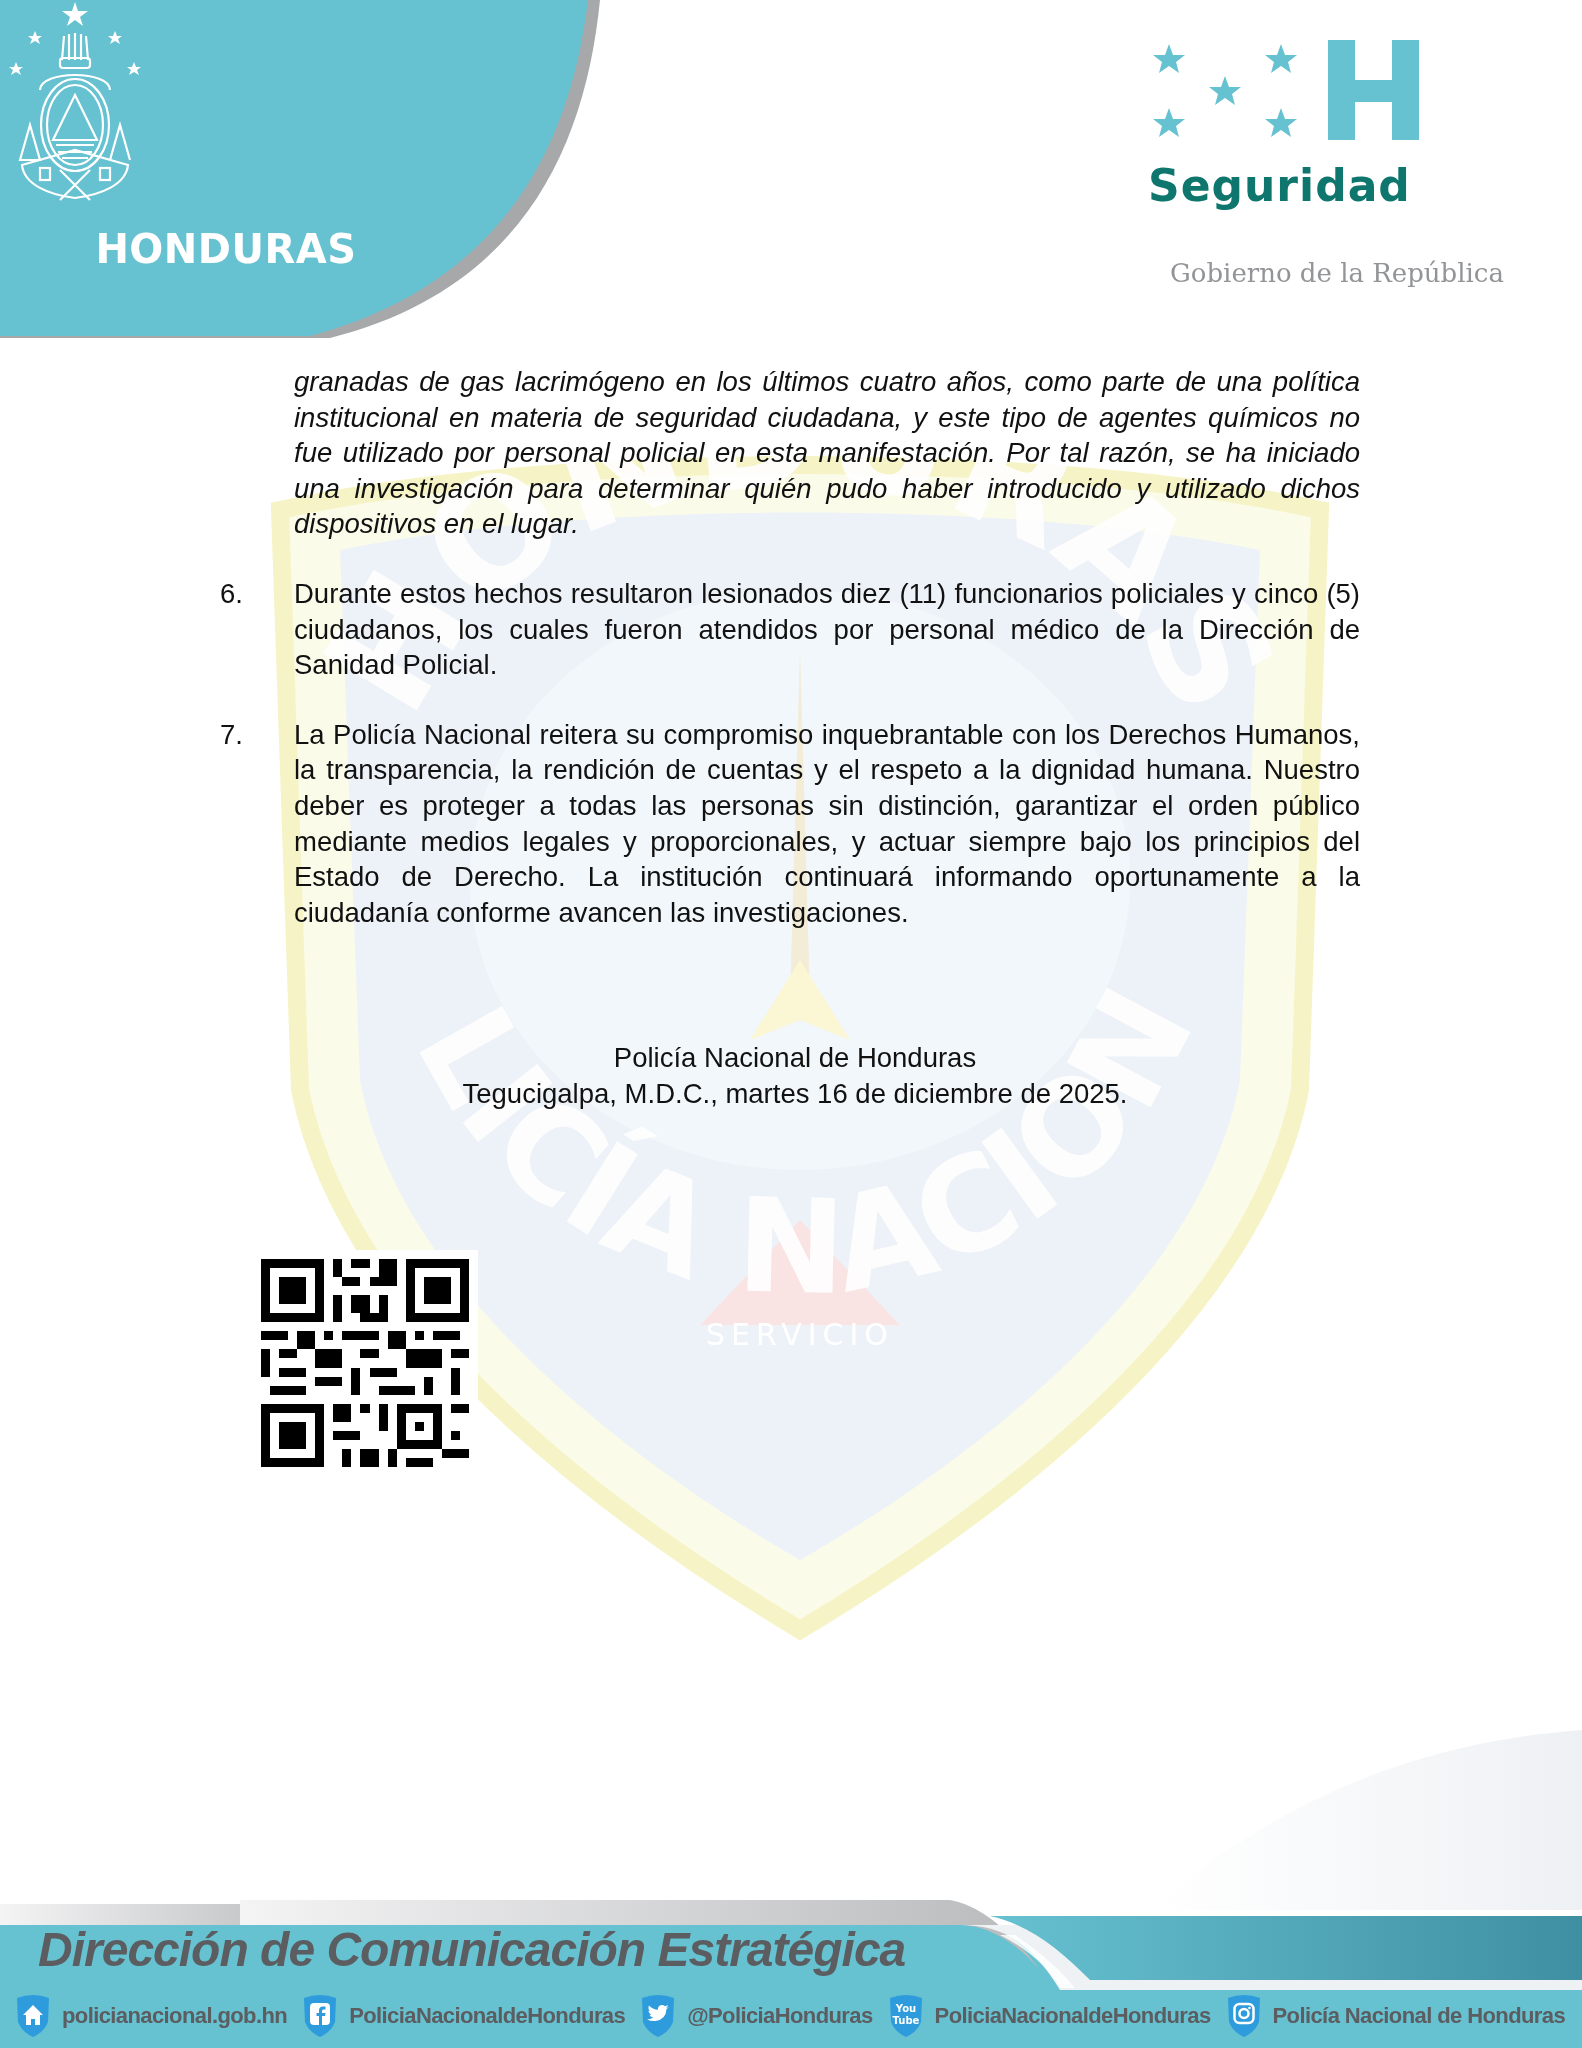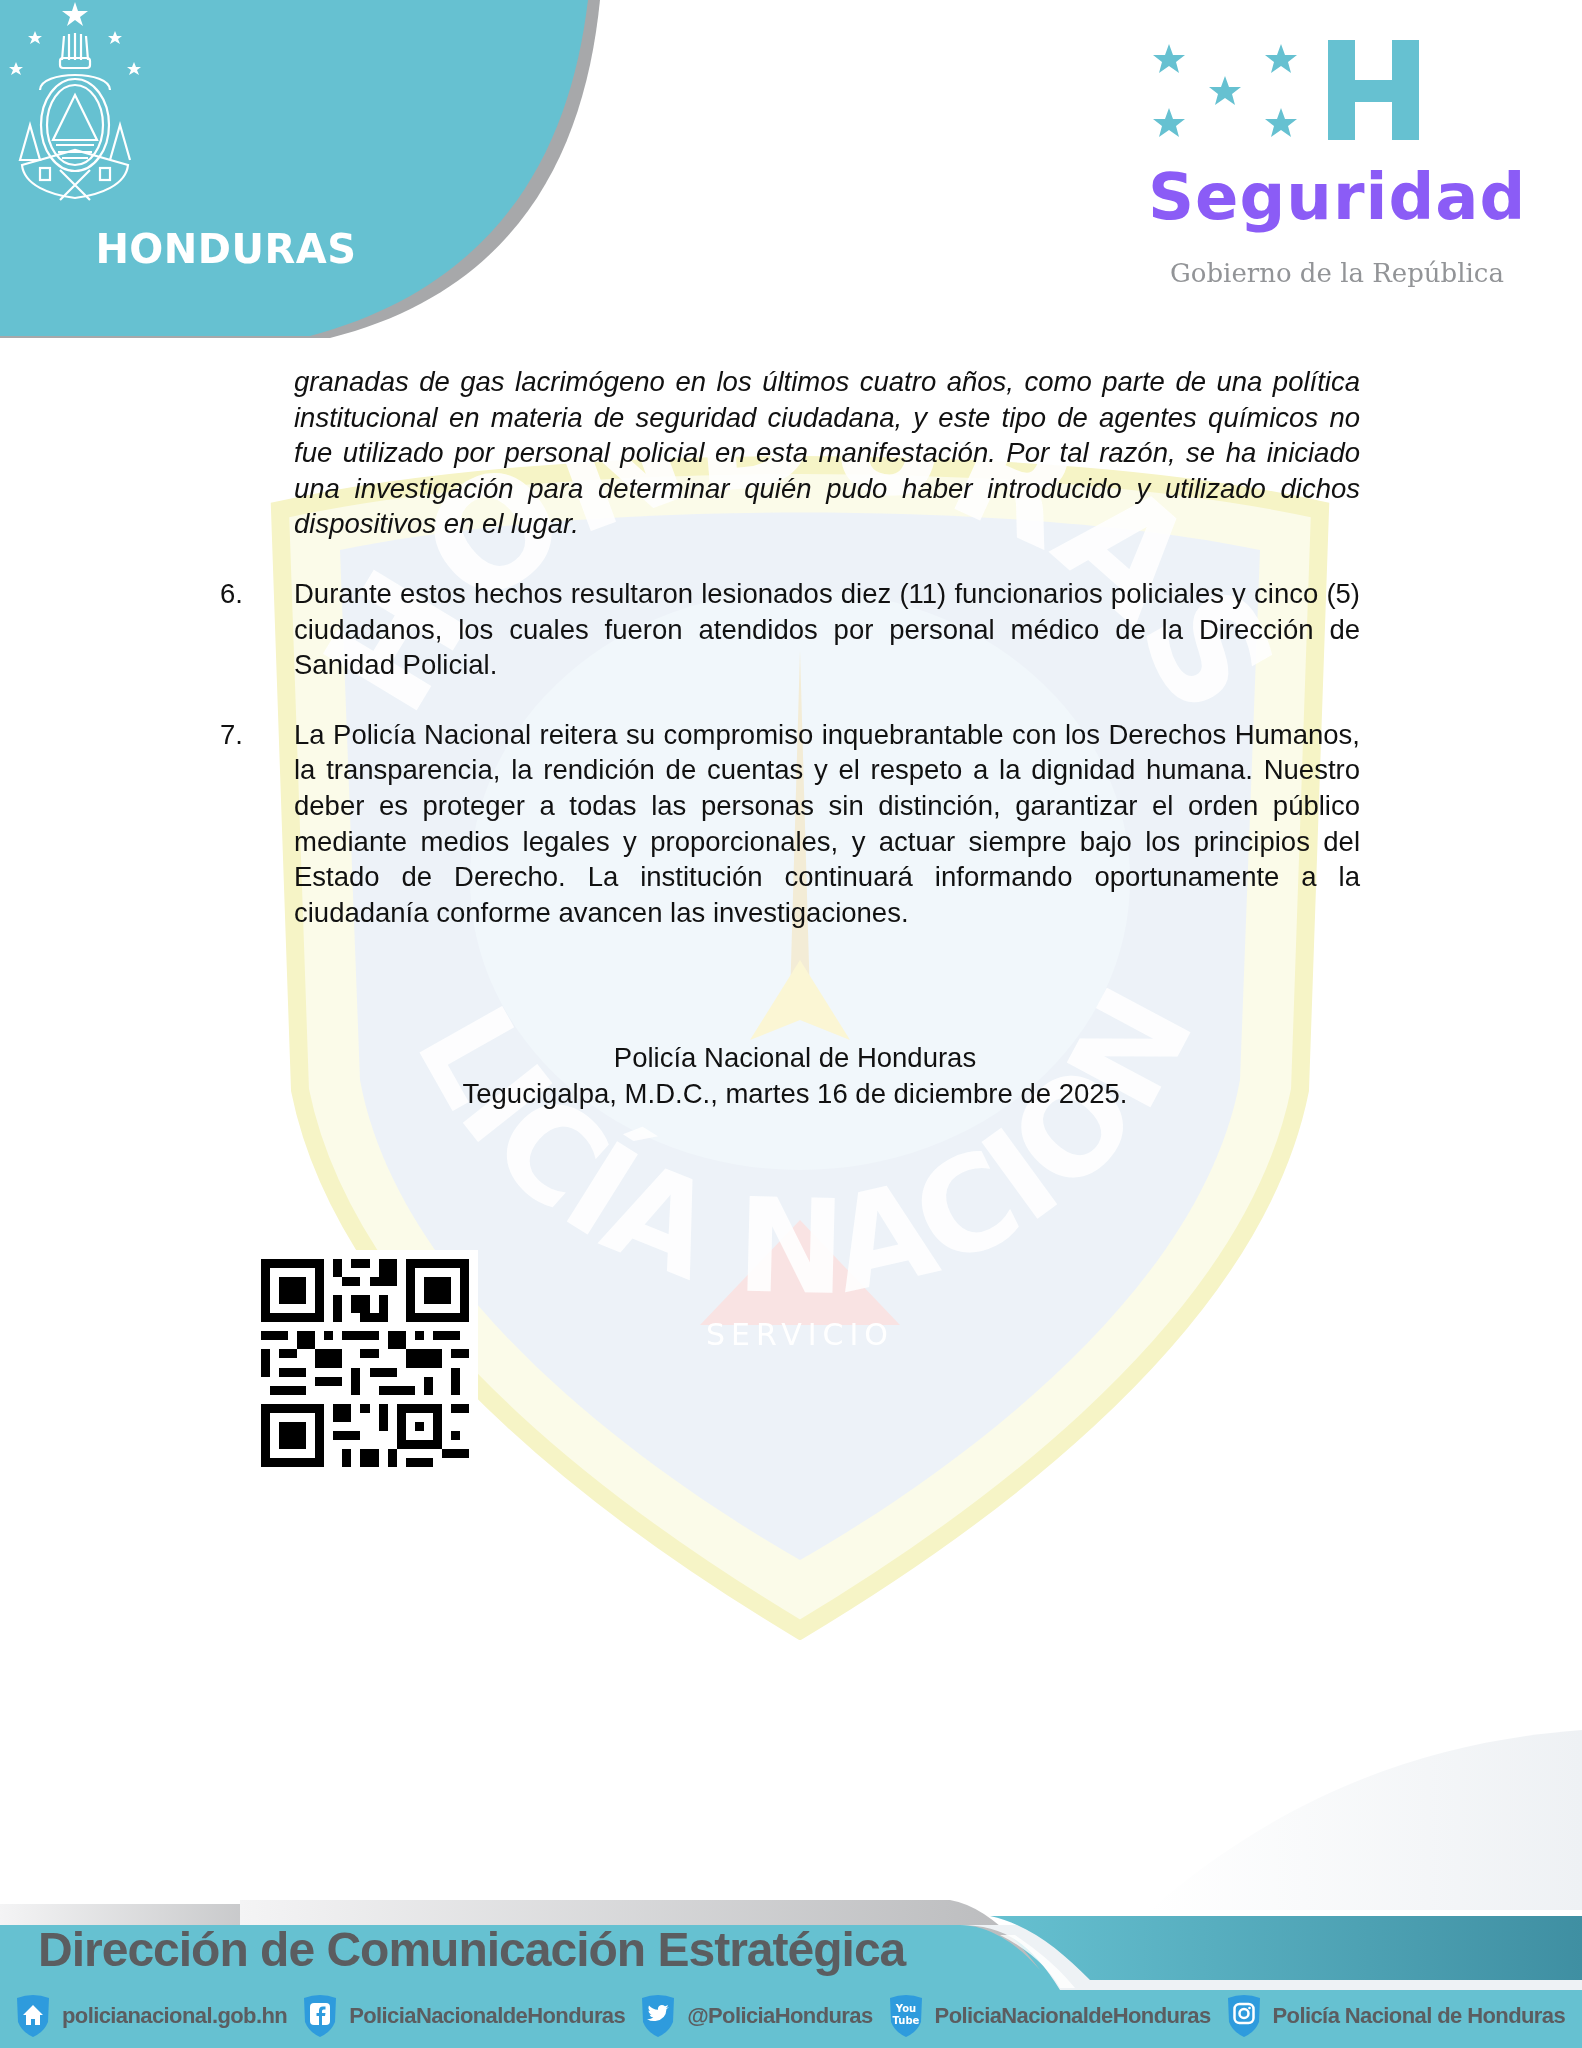--- a/index.html
+++ b/index.html
@@ -15,22 +15,22 @@
   .honduras-word {
     position: absolute; left: 86px; top: 226px; width: 280px; text-align: center;
     font-family: "DejaVu Sans", sans-serif; font-weight: bold; font-size: 40px;
     color: #ffffff; letter-spacing: 0.5px;
   }
 
   .hdr-right { position: absolute; left: 1140px; top: 36px; width: 440px; height: 270px; }
   .stars-h { position: absolute; left: 5px; top: 0; width: 290px; height: 110px; }
   .seguridad-word {
     position: absolute; left: 8px; top: 124px;
-    font-family: "DejaVu Sans", sans-serif; font-weight: bold; font-size: 64px;
-    color: #8b5cf6; letter-spacing: 1px;
+    font-family: "DejaVu Sans", sans-serif; font-weight: bold; font-size: 44px;
+    color: #0f766e; letter-spacing: 1px;
   }
   .gobierno-word {
     position: absolute; left: 12px; top: 222px;
     font-family: "DejaVu Serif", serif; font-size: 26px; color: #929497; margin-left: 18px;
   }
 
   
   .watermark { position: absolute; left: 250px; top: 440px; width: 1100px; height: 1200px; opacity: 1; }
 
   
@@ -45,21 +45,21 @@
 
   
   .qr { position: absolute; left: 252px; top: 1250px; width: 226px; height: 226px; background: #fff; }
 
   
   .footer { position: absolute; left: 0; top: 1720px; width: 1582px; height: 328px; overflow: hidden; }
   .footer svg.bg { position: absolute; left: 0; top: 0; }
   .footer-title {
     position: absolute; left: 38px; top: 202px;
     font-family: "Liberation Sans", sans-serif; font-weight: bold; font-size: 48px;
-    color: #5b5d60; letter-spacing: -1px;
+    color: #5b5d60; letter-spacing: -1px; font-style: italic;
   }
   .social-row { position: absolute; left: 14px; top: 274px; height: 44px; display: flex; align-items: center; }
   .social-item { display: flex; align-items: center; margin-right: 14px; }
   .social-icon { width: 38px; height: 44px; margin-right: 10px; }
   .social-label {
     font-family: "Liberation Sans", sans-serif; font-weight: bold; font-size: 22px;
     color: #5b5d60; letter-spacing: -0.6px; white-space: nowrap;
   }
 </style>
 </head>

